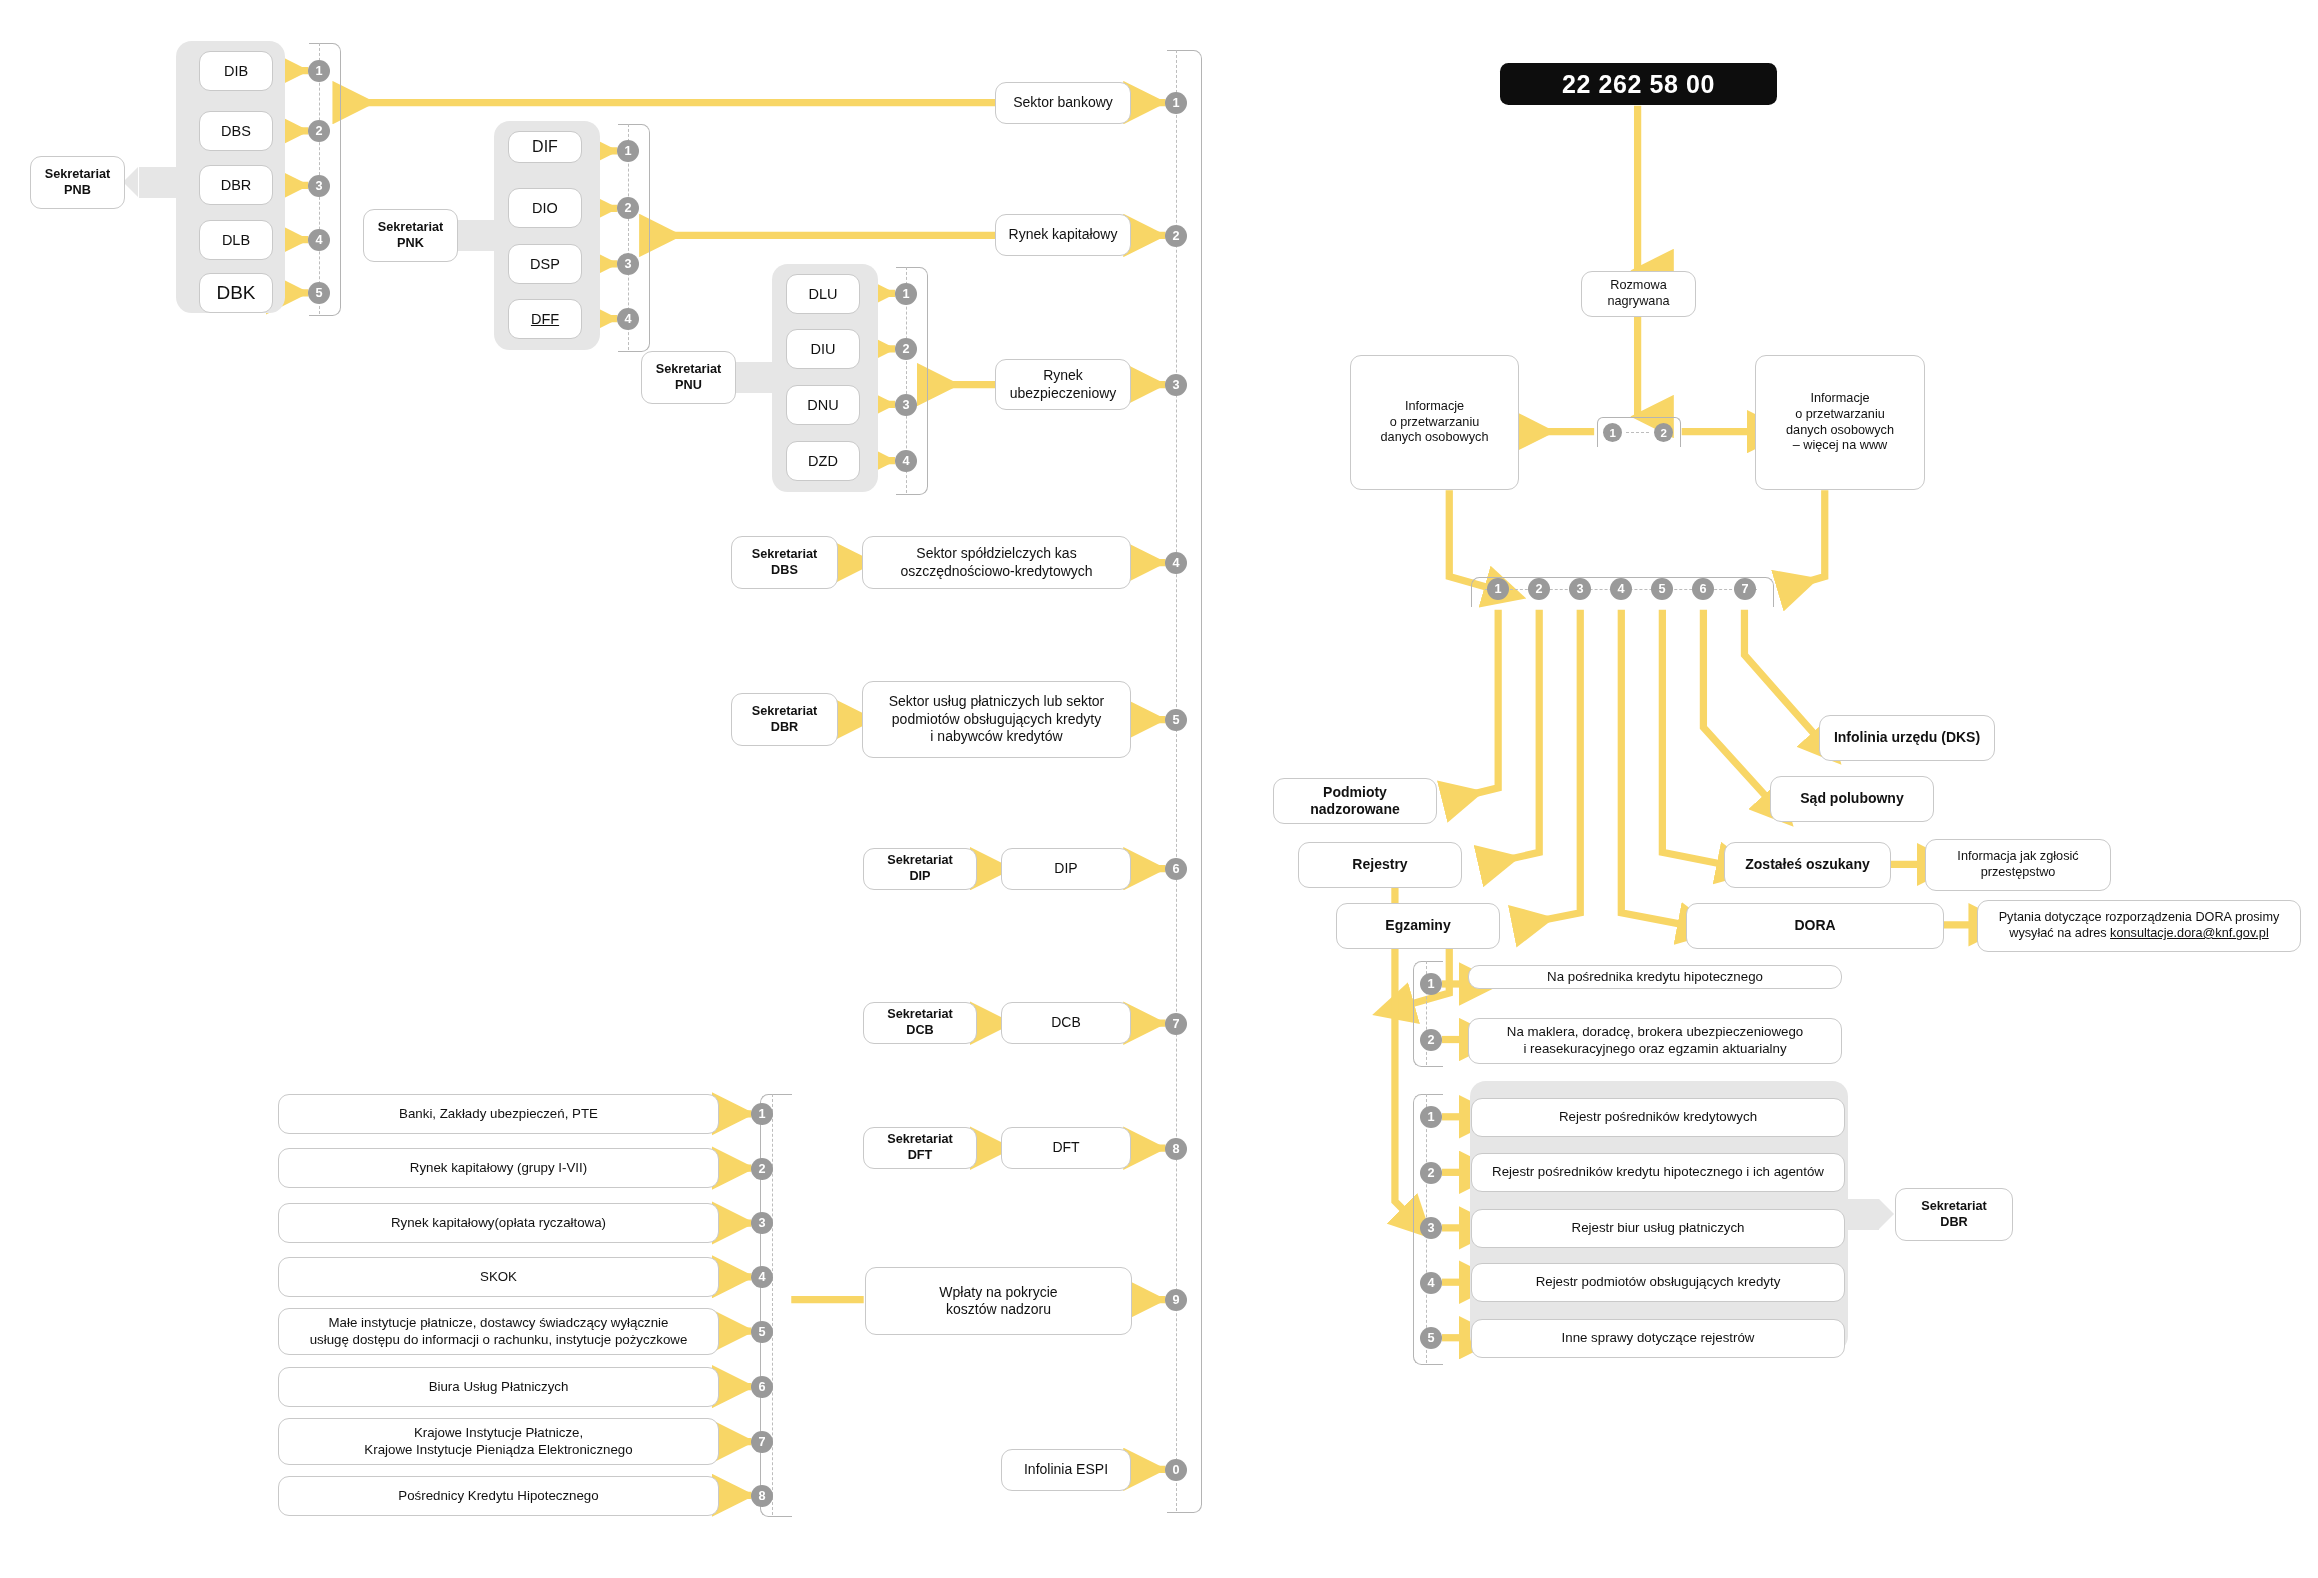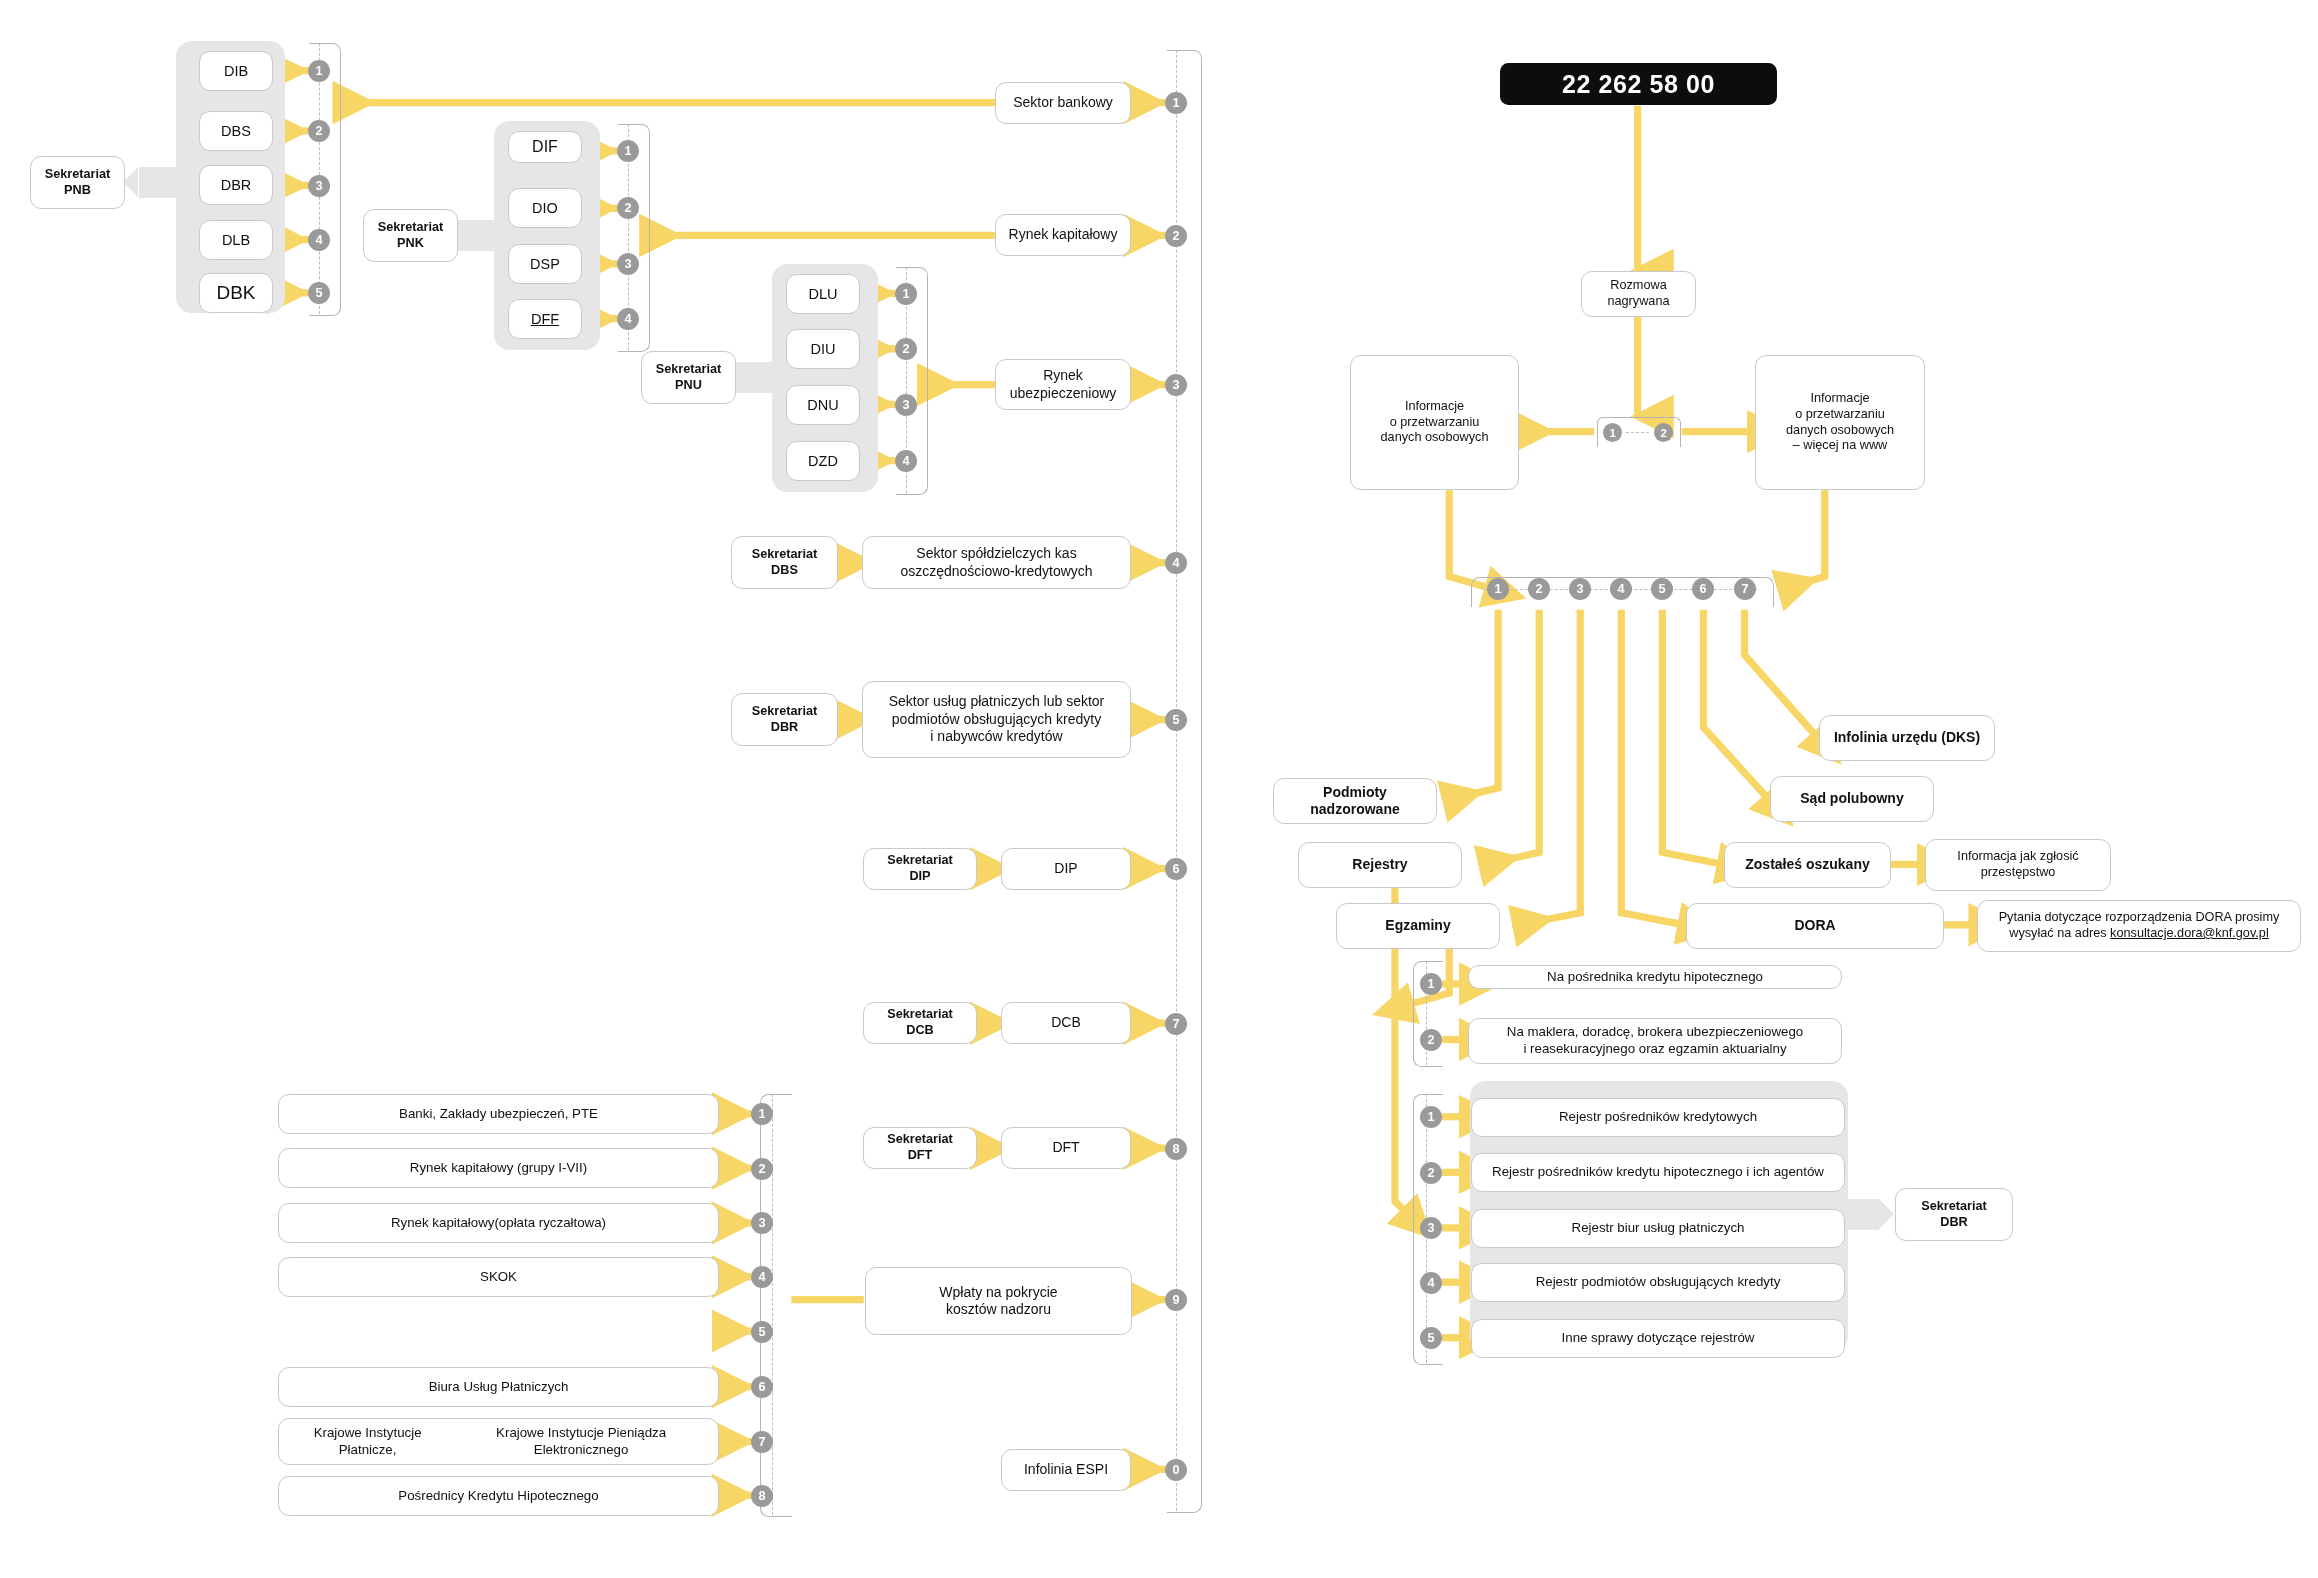--- a/index.html
+++ b/index.html
@@ -396,32 +396,36 @@
       <span>3</span>
     </div>
 
   <div class="node" style="left:278px;top:1257px;width:441px;height:40px;font-size:13.3px;">
       <span>SKOK</span>
     </div>
   <div class="badge" style="left:751px;top:1266px;">
       <span>4</span>
     </div>
 
+  <div class="node" style="left:278px;top:1308px;width:441px;height:47px;font-size:13.3px;flex-direction:column;">
+    <span>Małe instytucje płatnicze, dostawcy świadczący wyłącznie</span>
+    <span>usługę dostępu do informacji o rachunku, instytucje pożyczkowe</span>
+  </div>
   <div class="badge" style="left:751px;top:1321px;">
       <span>5</span>
     </div>
 
   <div class="node" style="left:278px;top:1367px;width:441px;height:40px;font-size:13.3px;">
       <span>Biura Usług Płatniczych</span>
     </div>
   <div class="badge" style="left:751px;top:1376px;">
       <span>6</span>
     </div>
 
-  <div class="node" style="left:278px;top:1418px;width:441px;height:47px;font-size:13.3px;flex-direction:row;">
+  <div class="node" style="left:278px;top:1418px;width:441px;height:47px;font-size:13.3px;flex-direction:column;">
     <span>Krajowe Instytucje Płatnicze,</span>
     <span>Krajowe Instytucje Pieniądza Elektronicznego</span>
   </div>
   <div class="badge" style="left:751px;top:1431px;">
       <span>7</span>
     </div>
 
   <div class="node" style="left:278px;top:1476px;width:441px;height:40px;font-size:13.3px;">
       <span>Pośrednicy Kredytu Hipotecznego</span>
     </div>

